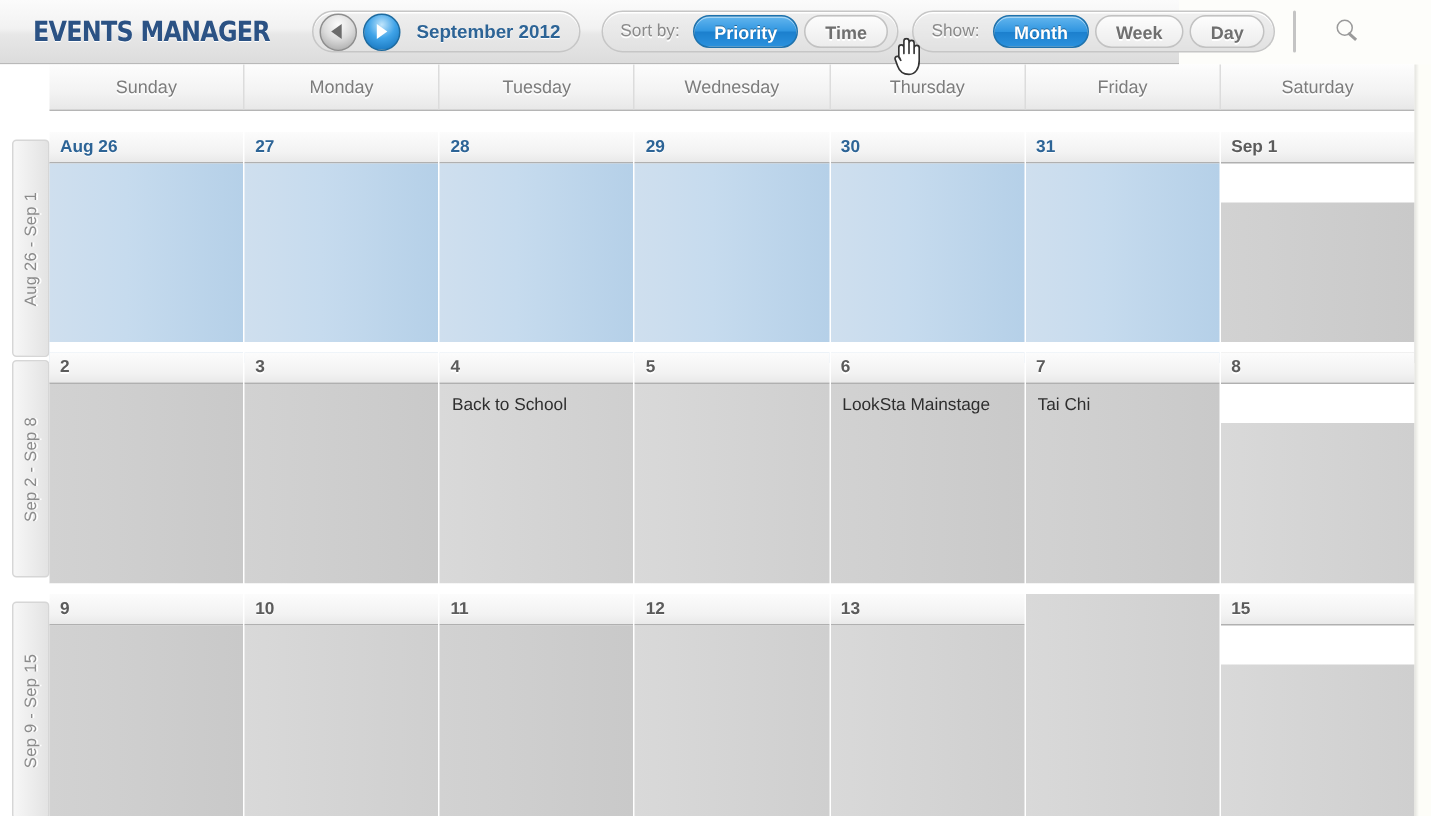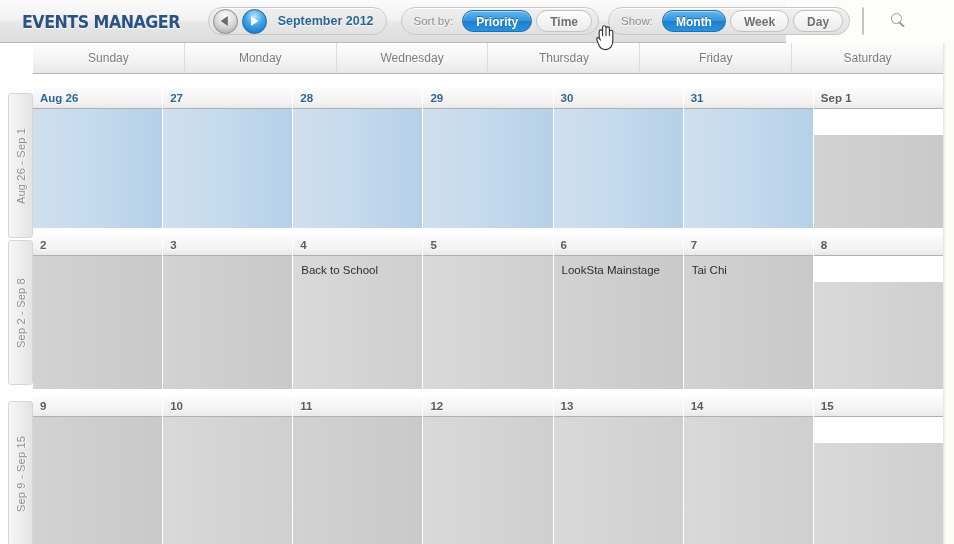--- a/index.html
+++ b/index.html
@@ -407,20 +407,21 @@
 
     </div>
   </div>
 
   <div class="calendar">
     <div class="gutter"></div>
 
     <div class="dow-row">
       <div class="dow">Sunday</div>
       <div class="dow">Monday</div>
+      <div class="dow">Tuesday</div>
       <div class="dow">Wednesday</div>
       <div class="dow">Thursday</div>
       <div class="dow">Friday</div>
       <div class="dow">Saturday</div>
     </div>
 
     <div id="weeks-host">
         <div class="week" style="top: 45px; height: 154px;">
           <div class="week-label">
             <span>Aug 26 - Sep 1</span>
@@ -518,21 +519,20 @@
             </div>
             <div class="day light">
               <div class="day-head">12</div>
               <div class="day-body"></div>
             </div>
             <div class="day light">
               <div class="day-head">13</div>
               <div class="day-body"></div>
             </div>
             <div class="day light">
-              <div class="day-head">14</div>
               <div class="day-body"></div>
             </div>
             <div class="day light">
               <div class="day-head">15</div>
               <div class="day-body"></div>
             </div>
           </div>
         </div>
       </div>
   </div>

